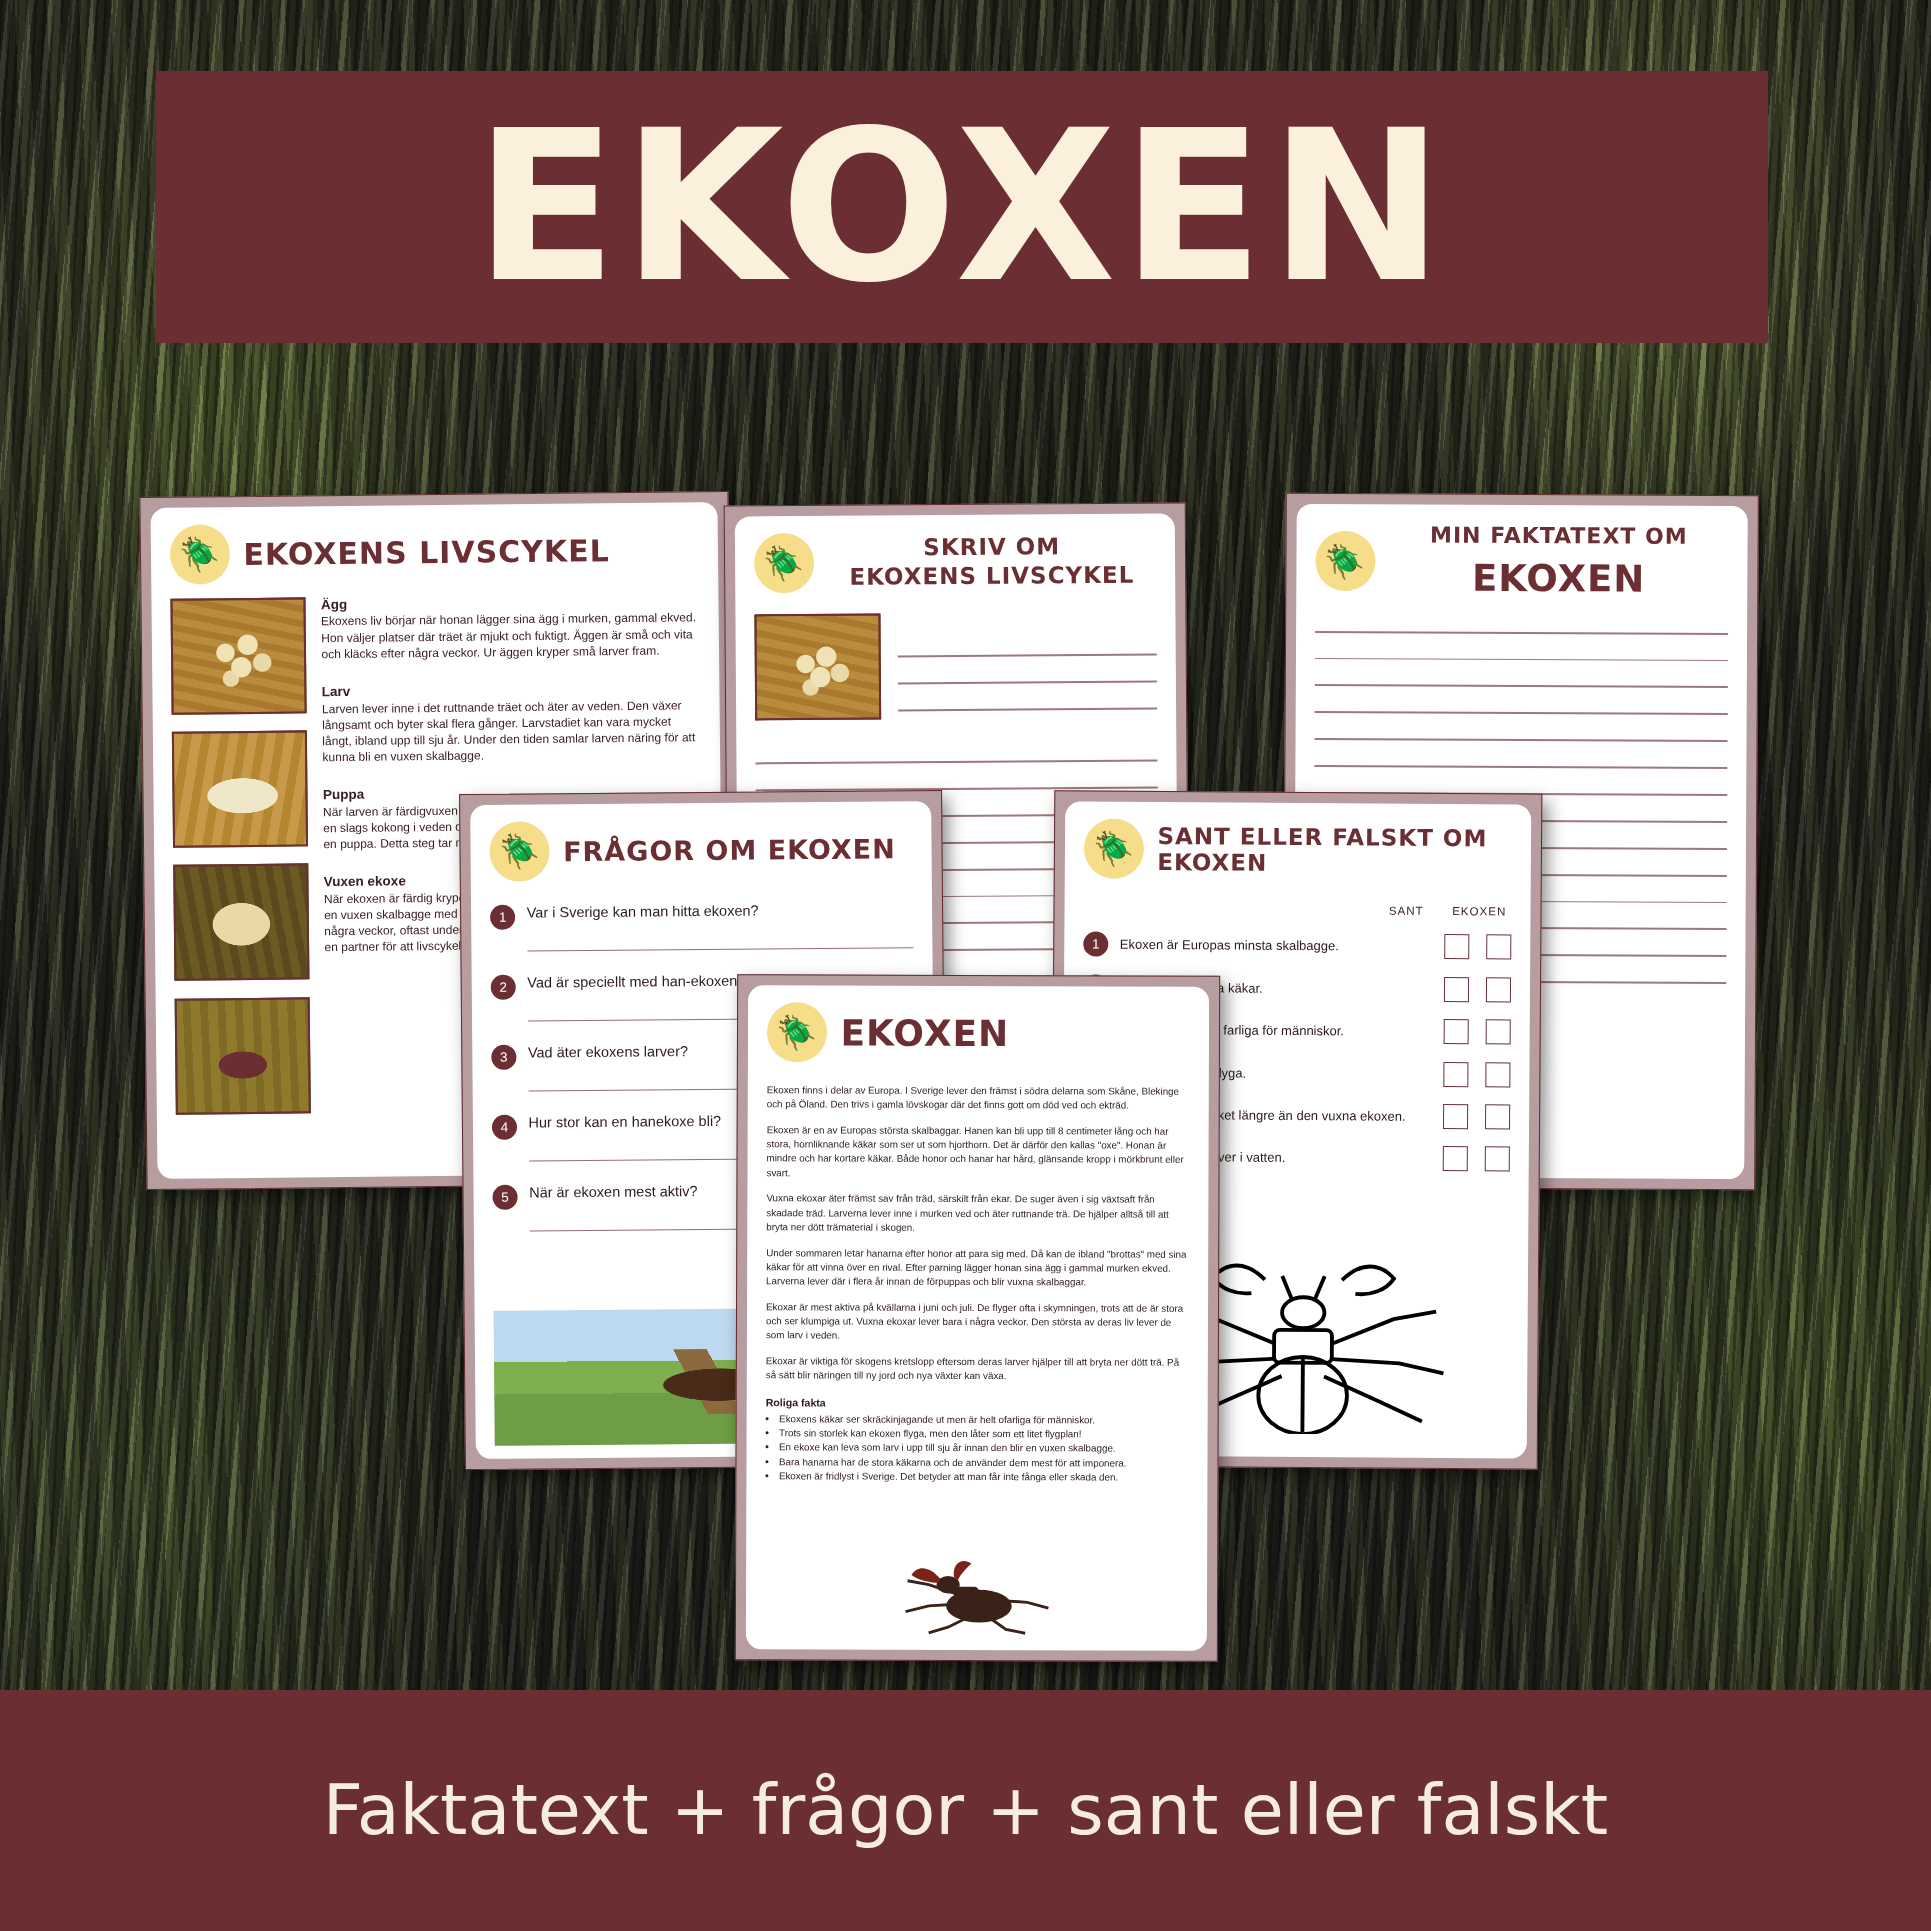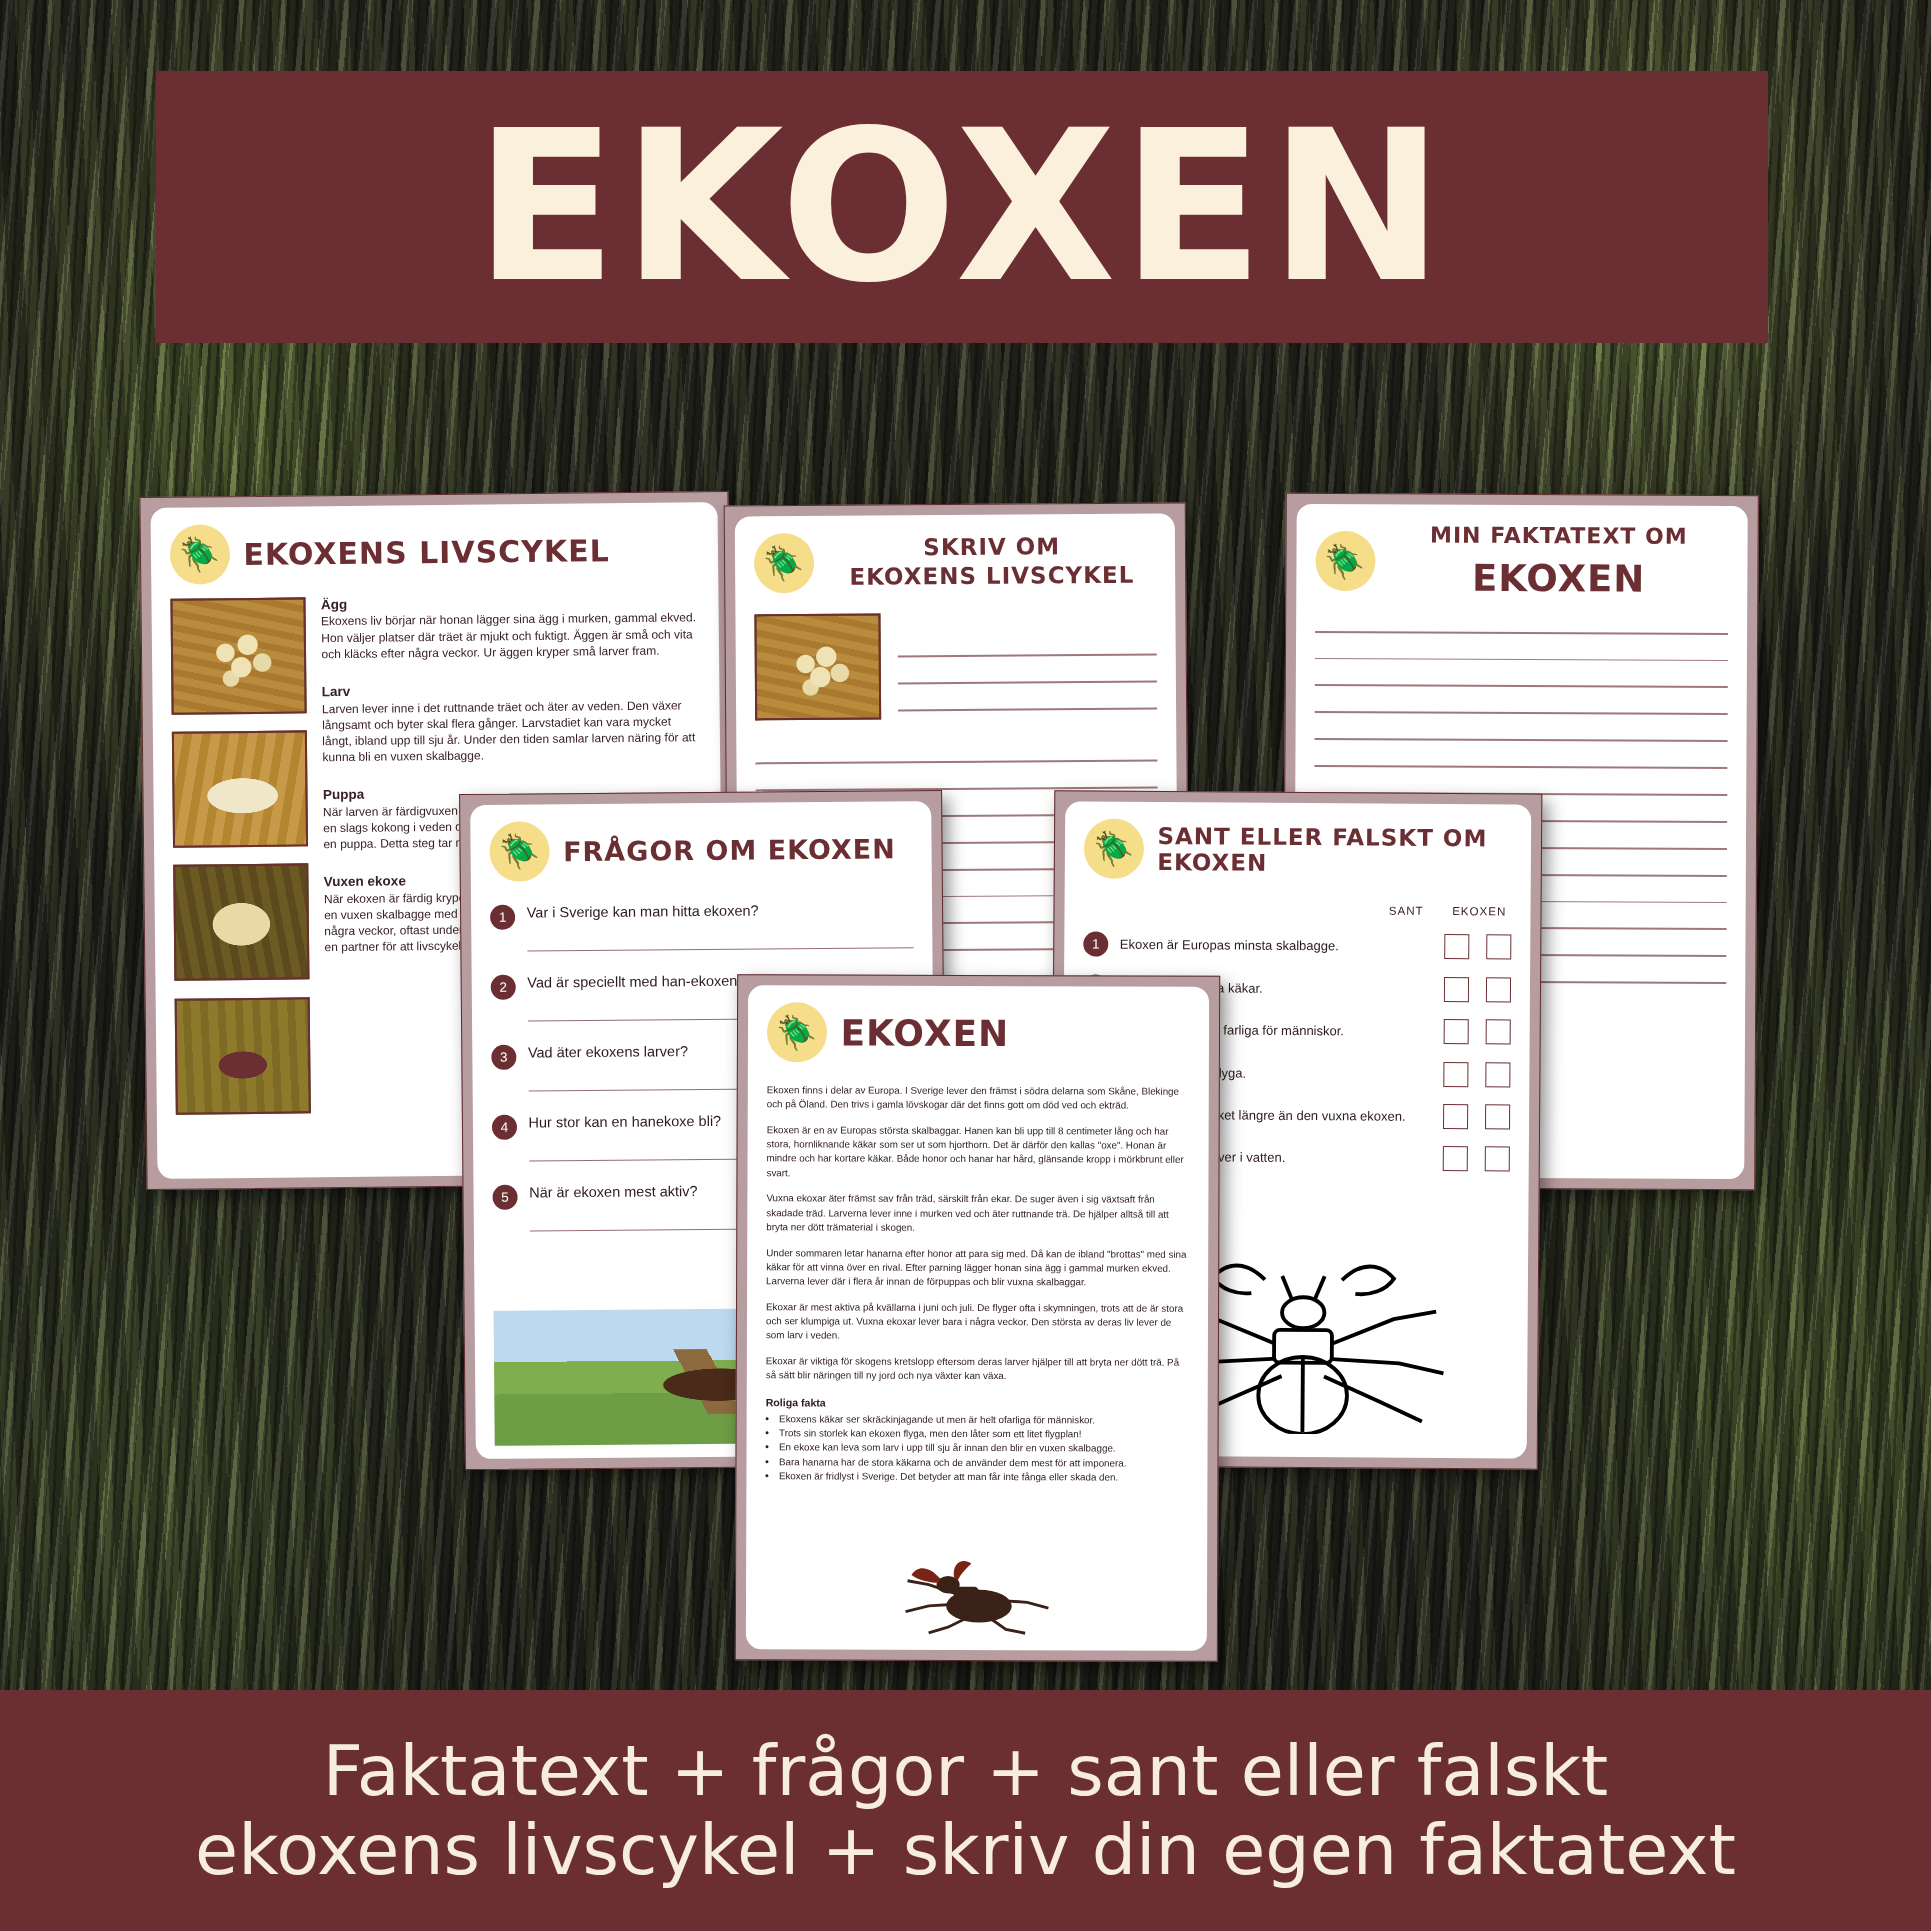--- a/index.html
+++ b/index.html
@@ -467,15 +467,14 @@
         <path d="M84 66 L60 78 L40 84" stroke="#3b2218" stroke-width="3" fill="none"></path>
         <path d="M100 66 L120 80 L140 84" stroke="#3b2218" stroke-width="3" fill="none"></path>
         <path d="M112 50 L142 52 L164 58" stroke="#3b2218" stroke-width="3" fill="none"></path>
       </g>
     </svg>
   </div>
 </div>
 
 <div class="caption">
   <div class="line1">Faktatext + frågor + sant eller falskt</div>
-  <div class="line2">ekoxens livscykel + skriv din egen faktatext</div>
 </div>
 
 
 </body></html>

